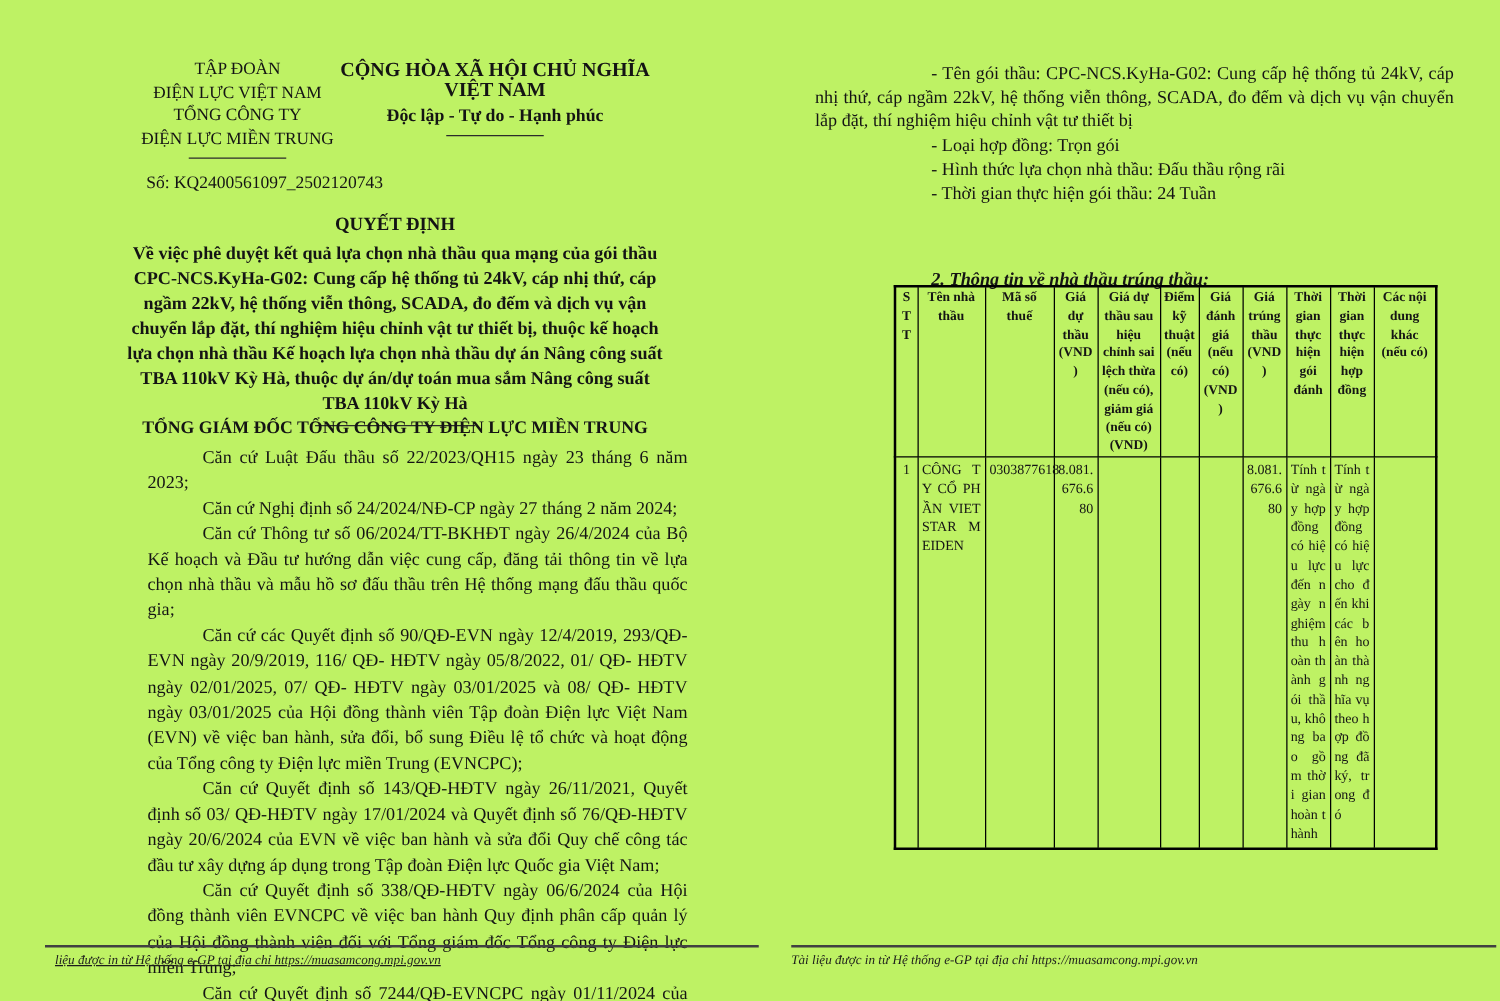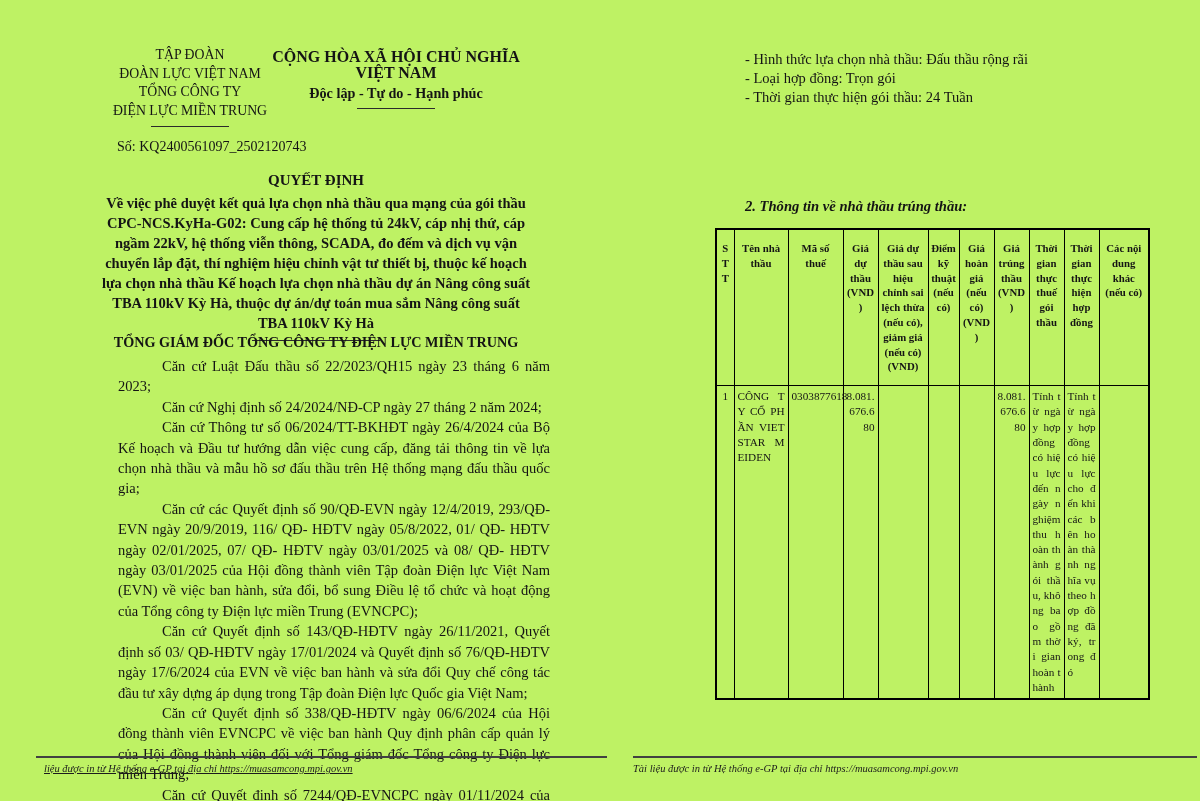--- a/index.html
+++ b/index.html
@@ -30,29 +30,29 @@
                font-size:14.2px; font-weight:bold; }
 
   .paragraphs { position:absolute; left:118px; top:356px; width:432px;
                 font-size:14.5px; line-height:20.4px; text-align:justify; }
   .paragraphs p { text-indent:44px; margin:0; }
 
   
   .items { position:absolute; left:652px; top:50px; width:511px;
            font-size:14.5px; line-height:19.2px; text-align:justify; }
   .items p { text-indent:93px; margin:0; }
-  .section-heading { position:absolute; left:652px; top:198px; width:511px;
+  .section-heading { position:absolute; left:652px; top:216px; width:511px;
                      text-indent:93px; font-size:14.6px; font-weight:bold; font-style:italic; }
 
   table.bid { position:absolute; left:715px; top:228px; width:433px;
               border-collapse:collapse; table-layout:fixed;
               border:2px solid #000; }
   table.bid th, table.bid td { border:1.5px solid #000; vertical-align:top; }
   table.bid th { font-size:10.8px; font-weight:bold; line-height:14.8px;
-                 text-align:center; padding:11px 2px; word-break:break-word; }
+                 text-align:center; padding:1px 2px; word-break:break-word; }
   th.c-stt { word-break:break-all; }
   table.bid td { font-size:11.2px; line-height:15.3px; padding:3px 3px; }
   td.cell-stt { text-align:center; }
   td.cell-name { text-align:justify; word-break:break-all; padding:3px 4px; }
   td.cell-tax { text-align:center; white-space:nowrap; font-size:10.5px; padding:3px 1px; }
   td.cell-num { text-align:right; word-break:break-all; }
   td.cell-long { text-align:justify; word-break:break-all; }
 
   
   .footer-rule { position:absolute; top:756px; height:2px; background:#414141; }
@@ -64,21 +64,21 @@
 </style>
 </head>
 <body>
 
 <div class="canvas">
 
   <section>
 
     <div class="org-block">
       <div>TẬP ĐOÀN</div>
-      <div>ĐOÀN LỰC VIỆT NAM</div>
+      <div>ĐIỆN LỰC VIỆT NAM</div>
       <div class="org-line-bold">TỔNG CÔNG TY</div>
       <div class="org-line-bold">ĐIỆN LỰC MIỀN TRUNG</div>
       <div class="rule rule-org"></div>
     </div>
 
     <div class="doc-number">Số: KQ2400561097_2502120743</div>
 
     <div class="nat-block">
       <div class="nat-line1">CỘNG HÒA XÃ HỘI CHỦ NGHĨA VIỆT NAM</div>
       <div class="nat-line2">Độc lập - Tự do - Hạnh phúc</div>
@@ -91,31 +91,32 @@
       <div class="rule rule-title"></div>
     </div>
 
     <div class="authority">TỔNG GIÁM ĐỐC TỔNG CÔNG TY ĐIỆN LỰC MIỀN TRUNG</div>
 
     <div class="paragraphs">
       <p>Căn cứ Luật Đấu thầu số 22/2023/QH15 ngày 23 tháng 6 năm 2023;</p>
       <p>Căn cứ Nghị định số 24/2024/NĐ-CP ngày 27 tháng 2 năm 2024;</p>
       <p>Căn cứ Thông tư số 06/2024/TT-BKHĐT ngày 26/4/2024 của Bộ Kế hoạch và Đầu tư hướng dẫn việc cung cấp, đăng tải thông tin về lựa chọn nhà thầu và mẫu hồ sơ đấu thầu trên Hệ thống mạng đấu thầu quốc gia;</p>
       <p>Căn cứ các Quyết định số 90/QĐ-EVN ngày 12/4/2019, 293/QĐ-EVN ngày 20/9/2019, 116/ QĐ- HĐTV ngày 05/8/2022, 01/ QĐ- HĐTV ngày 02/01/2025, 07/ QĐ- HĐTV ngày 03/01/2025 và 08/ QĐ- HĐTV ngày 03/01/2025 của Hội đồng thành viên Tập đoàn Điện lực Việt Nam (EVN) về việc ban hành, sửa đổi, bổ sung Điều lệ tổ chức và hoạt động của Tổng công ty Điện lực miền Trung (EVNCPC);</p>
-      <p>Căn cứ Quyết định số 143/QĐ-HĐTV ngày 26/11/2021, Quyết định số 03/ QĐ-HĐTV ngày 17/01/2024 và Quyết định số 76/QĐ-HĐTV ngày 17/6/2024 của EVN về việc ban hành và sửa đổi Quy chế công tác đầu tư xây dựng áp dụng trong Tập đoàn Điện lực Quốc gia Việt Nam;</p>
+      <p>Căn cứ Quyết định số 143/QĐ-HĐTV ngày 26/11/2021, Quyết định số 03/ QĐ-HĐTV ngày 17/01/2024 và Quyết định số 76/QĐ-HĐTV ngày 20/6/2024 của EVN về việc ban hành và sửa đổi Quy chế công tác đầu tư xây dựng áp dụng trong Tập đoàn Điện lực Quốc gia Việt Nam;</p>
       <p>Căn cứ Quyết định số 338/QĐ-HĐTV ngày 06/6/2024 của Hội đồng thành viên EVNCPC về việc ban hành Quy định phân cấp quản lý của Hội đồng thành viên đối với Tổng giám đốc Tổng công ty Điện lực miền Trung;</p>
       <p>Căn cứ Quyết định số 7244/QĐ-EVNCPC ngày 01/11/2024 của EVNCPC</p>
     </div>
   </section>
 
   <section>
 
     <div class="items">
+      <p>- Tên gói thầu: CPC-NCS.KyHa-G02: Cung cấp hệ thống tủ 24kV, cáp nhị thứ, cáp ngầm 22kV, hệ thống viễn thông, SCADA, đo đếm và dịch vụ vận chuyển lắp đặt, thí nghiệm hiệu chỉnh vật tư thiết bị</p>
+      <p>- Loại hợp đồng: Trọn gói</p>
       <p>- Hình thức lựa chọn nhà thầu: Đấu thầu rộng rãi</p>
-      <p>- Loại hợp đồng: Trọn gói</p>
       <p>- Thời gian thực hiện gói thầu: 24 Tuần</p>
     </div>
 
     <div class="section-heading">2. Thông tin về nhà thầu trúng thầu:</div>
 
     <table class="bid">
       <colgroup>
         <col style="width:18px">
           <col style="width:54px">
           <col style="width:55px">
@@ -129,23 +130,23 @@
           <col style="width:50px">
       </colgroup>
       <thead>
         <tr>
           <th class="c-stt">STT</th>
           <th>Tên nhà thầu</th>
           <th>Mã số thuế</th>
           <th>Giá dự thầu (VND)</th>
           <th>Giá dự thầu sau hiệu chỉnh sai lệch thừa (nếu có), giảm giá (nếu có) (VND)</th>
           <th>Điểm kỹ thuật (nếu có)</th>
-          <th>Giá hoàn giá (nếu có) (VND)</th>
+          <th>Giá đánh giá (nếu có) (VND)</th>
           <th>Giá trúng thầu (VND)</th>
-          <th>Thời gian thực thuế gói thầu</th>
+          <th>Thời gian thực hiện gói đánh</th>
           <th>Thời gian thực hiện hợp đồng</th>
           <th>Các nội dung khác (nếu có)</th>
         </tr>
       </thead>
       <tbody>
         <tr>
           <td class="cell-stt">1</td>
           <td class="cell-name">CÔNG TY CỔ PHẦN VIETSTAR MEIDEN</td>
           <td class="cell-tax">0303877618</td>
           <td class="cell-num">8.081.676.680</td>

